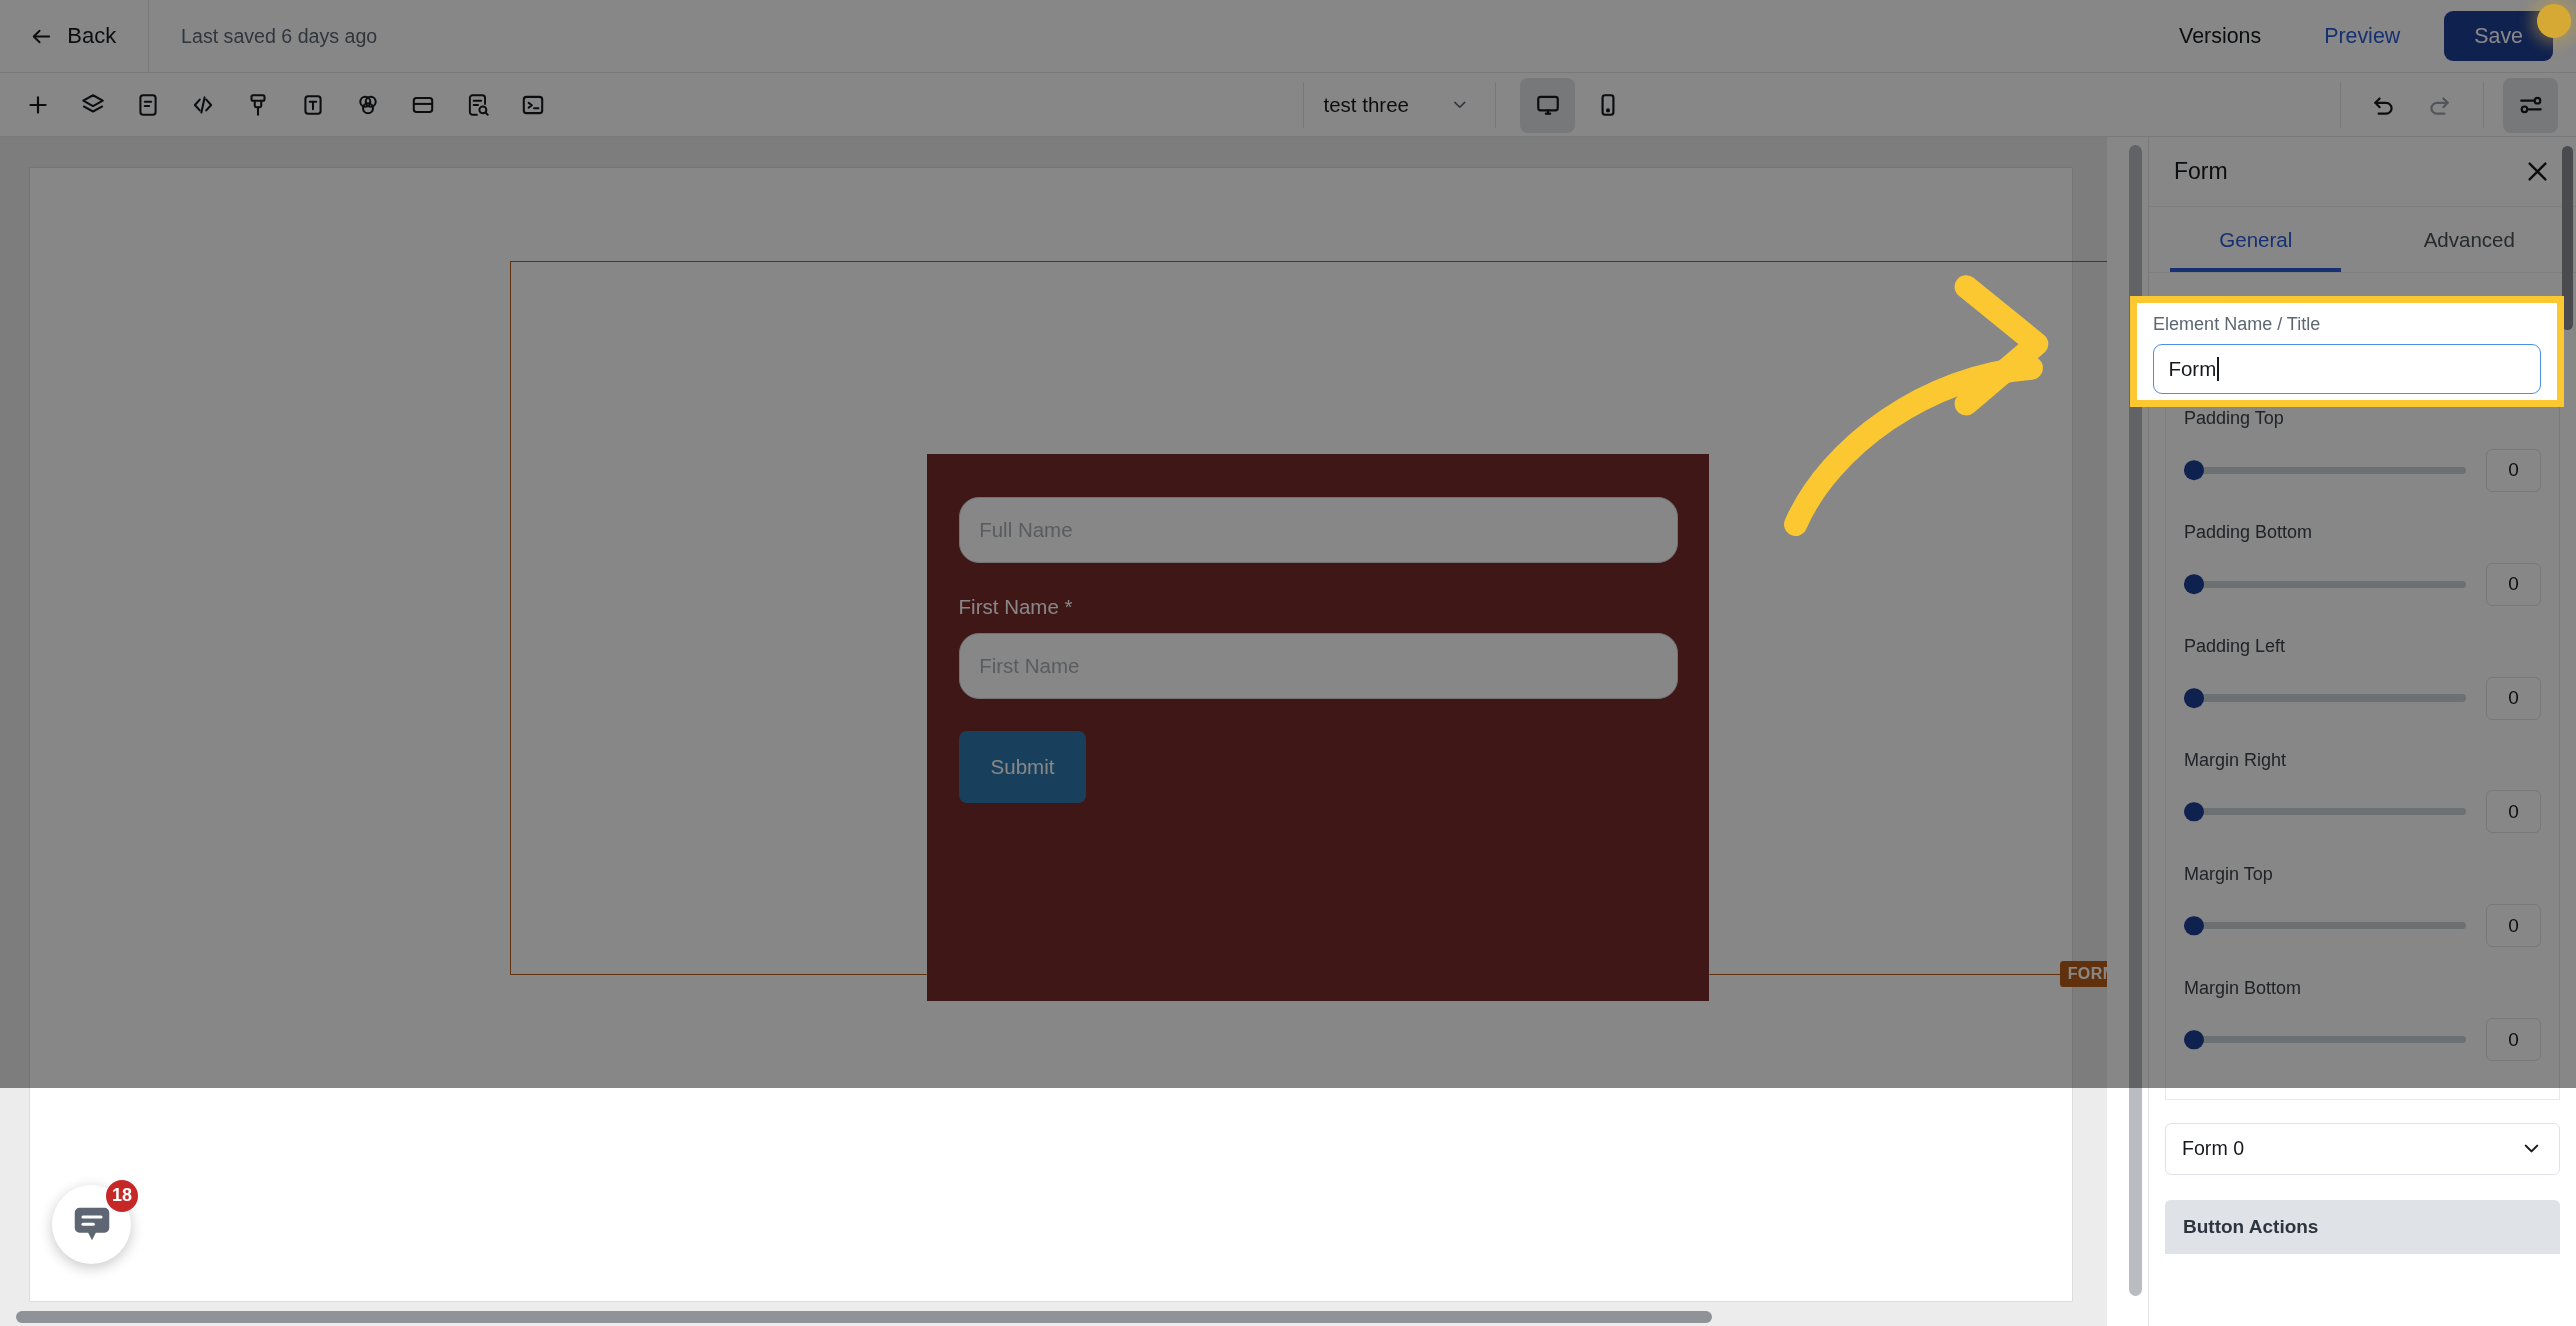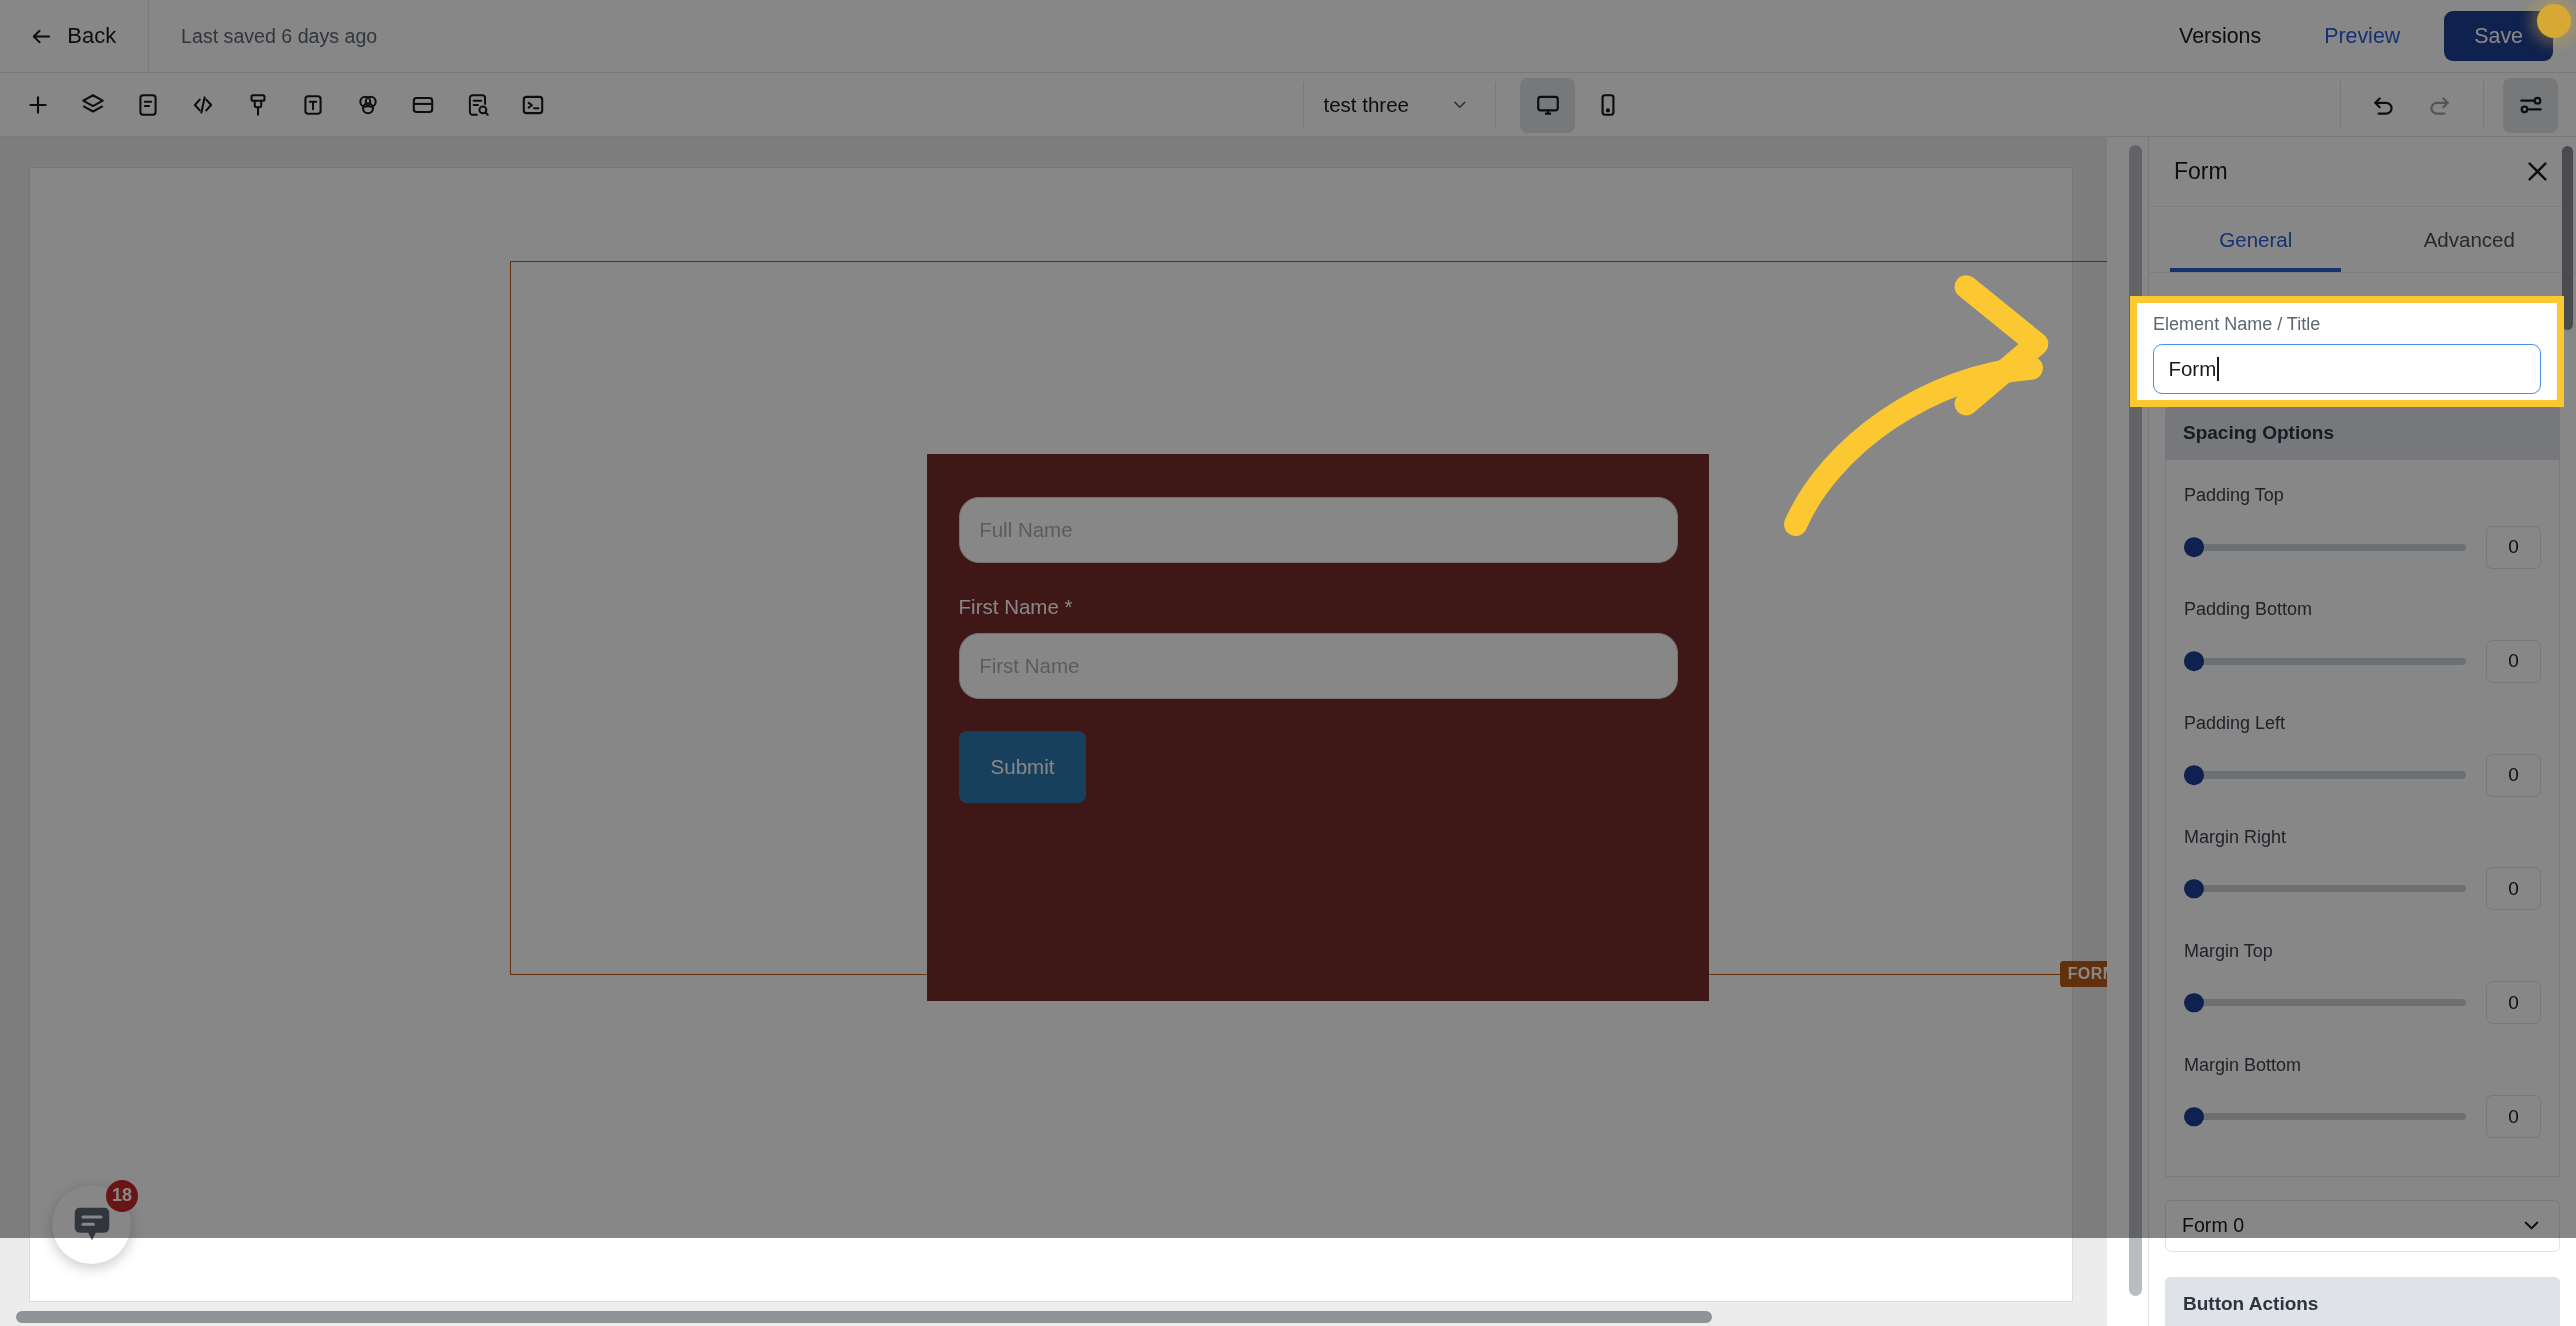--- a/index.html
+++ b/index.html
@@ -7,21 +7,21 @@
     width: 2576px; height: 1326px;
     overflow: hidden;
     font-family: "Liberation Sans", sans-serif;
     background: #ffffff;
   }
 
   
   
   #app {
     position: relative;
-    width: 2576px; height: 1238px;
+    width: 2576px; height: 1088px;
     background: #ffffff;
   }
   #dim-veil {
     position: absolute; inset: 0;
     background: rgba(0,0,0,0.47);
     z-index: 500;
     pointer-events: none;
   }
 
   
@@ -558,21 +558,20 @@
       <div class="rp-tab">Advanced</div>
     </div>
 
     <div class="rp-body">
 
       <div class="field-group">
         <label class="fg-label">Element Name / Title</label>
         <input class="fg-input" value="Form" style="">
       </div>
 
-      <div class="section-head">Spacing Options</div>
       <div class="section-body">
 
         <div class="slider-row">
           <span class="sr-label">Padding Top</span>
           <div class="sr-ctrl">
             <div class="sr-track">
               <div class="sr-knob"></div>
             </div>
             <input class="sr-num" value="0" style="">
           </div>

